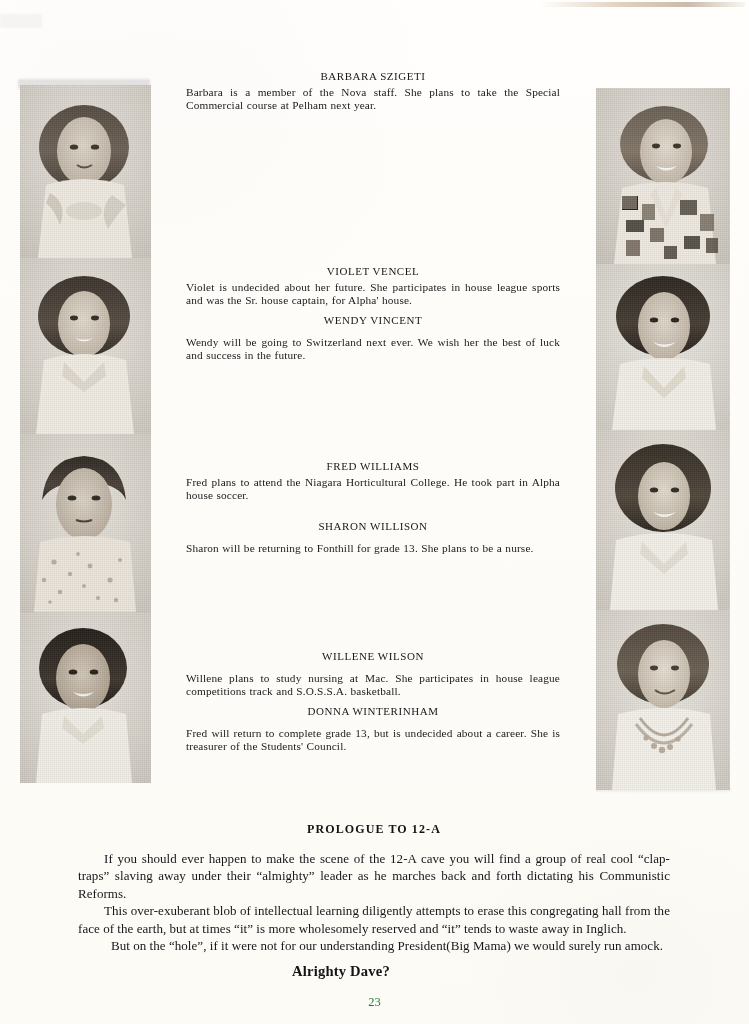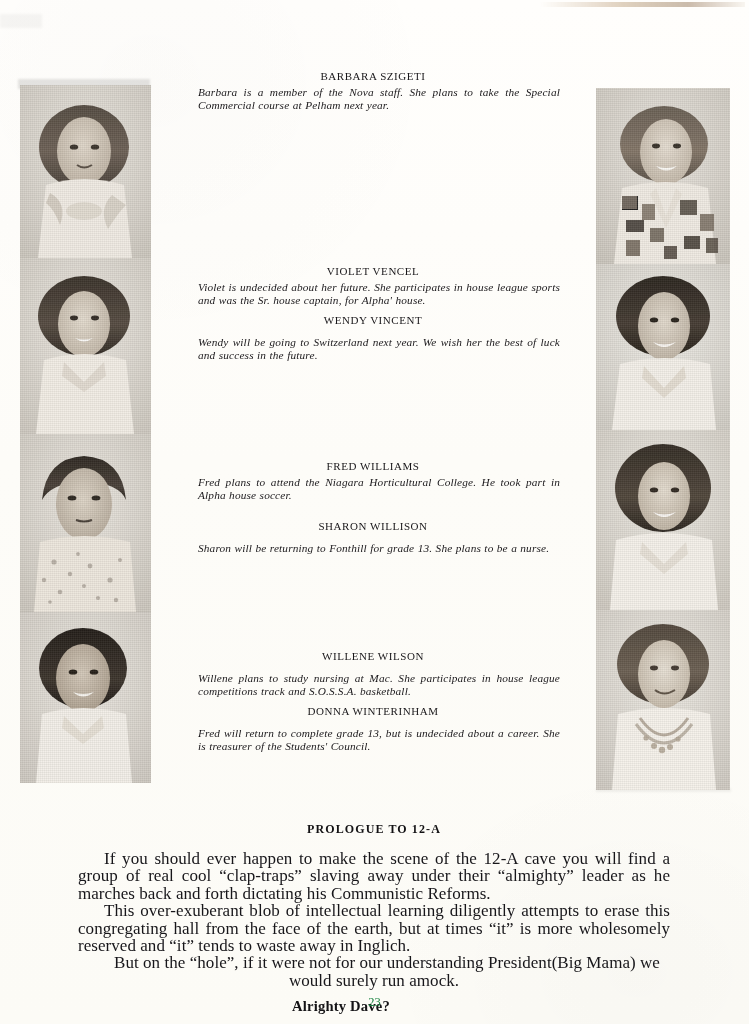--- a/index.html
+++ b/index.html
@@ -100,25 +100,24 @@
     color: #19171a;
     margin: 0;
     line-height: 1.25;
     white-space: nowrap;
   }
   .entry-body {
     font-family: "Liberation Serif", "DejaVu Serif", serif;
     font-size: 11.3px;
     line-height: 13.6px;
     color: #1b191c;
-    margin: 2px 0 0 12px;
+    margin: 2px 0 0 0;
     text-align: justify;
     letter-spacing: 0.15px;
     word-spacing: 0.4px;
-    font-style: italic;
     -webkit-font-smoothing: none;
   }
 
   .entry { margin: 0; }
 
   
   .block { position: absolute; left: 0; width: 374px; }
   #block-1 { top: 0px; }
   #block-2 { top: 195px; }
   #block-3 { top: 390px; }
@@ -140,21 +139,21 @@
     text-align: center;
     font-family: "Liberation Serif", "DejaVu Serif", serif;
     font-weight: bold;
     font-size: 12px;
     letter-spacing: 1.1px;
     color: #131214;
     margin: 0 0 13px 0;
   }
   .prologue-para {
     font-family: "Liberation Serif", "DejaVu Serif", serif;
-    font-size: 17px;
+    font-size: 13px;
     line-height: 17.4px;
     color: #17161a;
     margin: 0;
     text-align: justify;
     text-indent: 26px;
     letter-spacing: 0.05px;
   }
   .prologue-para.last { text-align: center; }
   #prologue-signoff {
     font-family: "Liberation Serif", "DejaVu Serif", serif;
@@ -467,21 +466,21 @@
 
     <div class="block" id="block-2">
       <div class="entry">
         <p class="entry-name">VIOLET VENCEL</p>
         <p class="entry-body">Violet is undecided about her future. She participates in house league sports and was the Sr. house captain, for Alpha' house.</p>
       </div>
       <div class="gap-sm"></div>
       <div class="entry">
         <p class="entry-name">WENDY VINCENT</p>
         <div class="gap-sm"></div>
-        <p class="entry-body">Wendy will be going to Switzerland next year. We wish her the best of luck and success in the future.</p>
+        <p class="entry-body">Wendy will be going to Switzerland next ever. We wish her the best of luck and success in the future.</p>
       </div>
     </div>
 
     <div class="block" id="block-3">
       <div class="entry">
         <p class="entry-name">FRED WILLIAMS</p>
         <p class="entry-body">Fred plans to attend the Niagara Horticultural College. He took part in Alpha house soccer.</p>
       </div>
       <div class="gap-lg"></div>
       <div class="entry">

